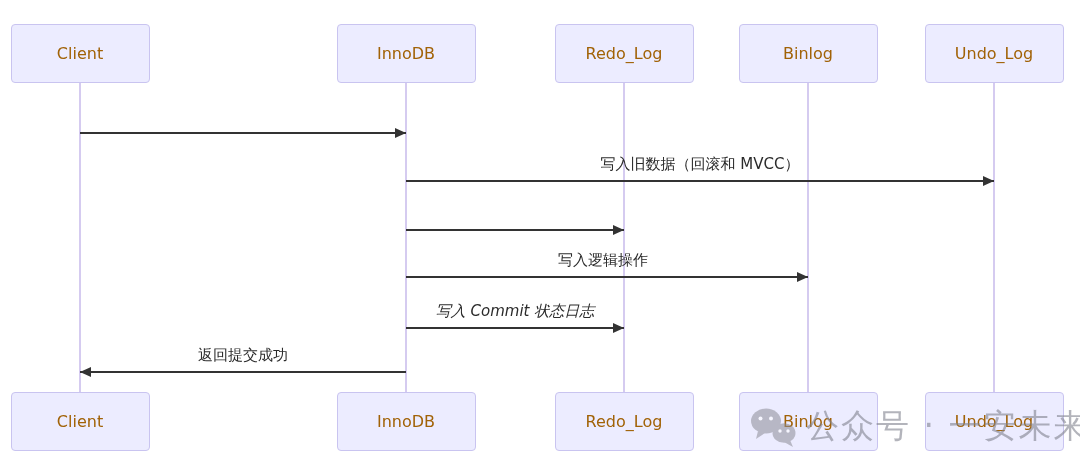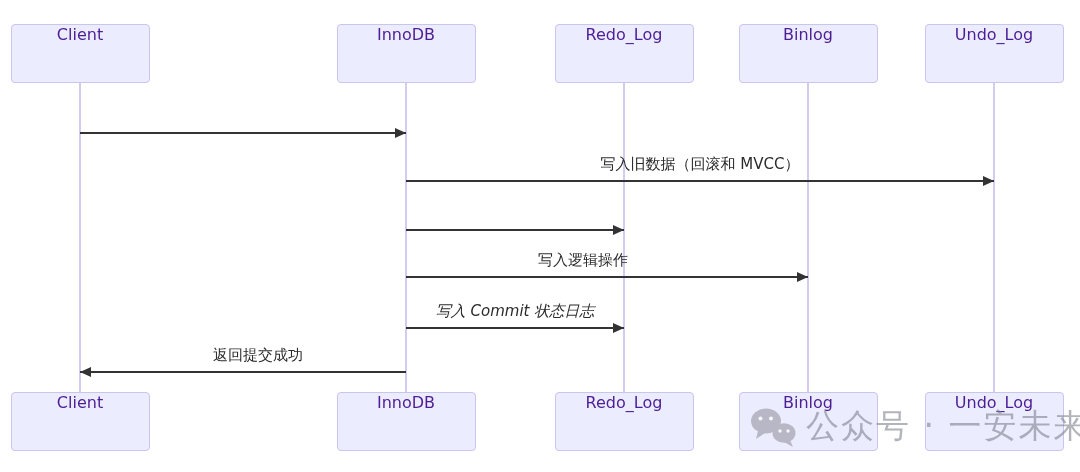--- a/index.html
+++ b/index.html
@@ -20,23 +20,24 @@
     width: 2px;
     background: var(--lifeline-color, #d5cbf0);
     z-index: 1;
   }
   .actor-box {
     position: absolute;
     background: var(--actor-fill, #ECECFF);
     border: 1px solid var(--actor-border, #c9c4f0);
     border-radius: 4px;
     display: flex;
+    align-items: center;
     justify-content: center;
     font-size: 16px;
-    color: #4c1d95;
+    color: #a16207;
     z-index: 2;
     box-sizing: border-box;
   }
   .message {
     position: absolute;
     left: 0; top: 0;
     width: 100%; height: 100%;
     pointer-events: none;
     z-index: 3;
   }
@@ -158,35 +159,35 @@
       </div>
     </div>
 
     <div class="message">
       <div class="msg-line" style="left: 406px; top: 229px; width: 218px;">
         <span class="arrowhead right"></span>
       </div>
     </div>
 
     <div class="message">
-      <div class="msg-label" style="left: 583px; top: 251px;">写入逻辑操作</div>
+      <div class="msg-label" style="left: 603px; top: 251px;">写入逻辑操作</div>
       <div class="msg-line" style="left: 406px; top: 276px; width: 402px;">
         <span class="arrowhead right"></span>
       </div>
     </div>
 
     <div class="message">
       <div class="msg-label" style="left: 515px; top: 302px; font-style: italic;">写入 Commit 状态日志</div>
       <div class="msg-line" style="left: 406px; top: 327px; width: 218px;">
         <span class="arrowhead right"></span>
       </div>
     </div>
 
     <div class="message">
-      <div class="msg-label" style="left: 258px; top: 346px;">返回提交成功</div>
+      <div class="msg-label" style="left: 243px; top: 346px;">返回提交成功</div>
       <div class="msg-line" style="left: 80px; top: 371px; width: 326px;">
         <span class="arrowhead left"></span>
       </div>
     </div>
   </div>
 
   <div class="watermark">
     <svg class="wechat-icon" width="50" height="42" viewBox="0 0 50 42" xmlns="http://www.w3.org/2000/svg">
       <g fill="#8d8d96">
         <ellipse cx="18" cy="15" rx="15" ry="12.5"></ellipse>

